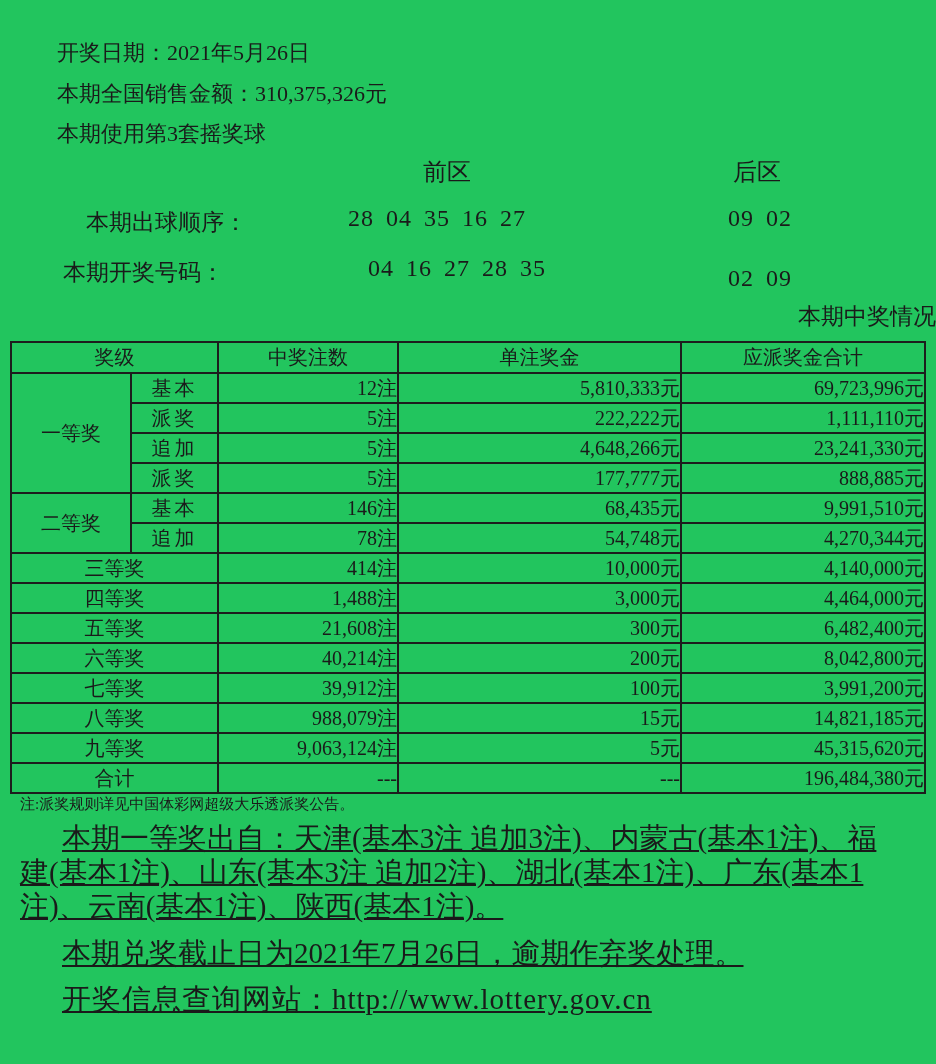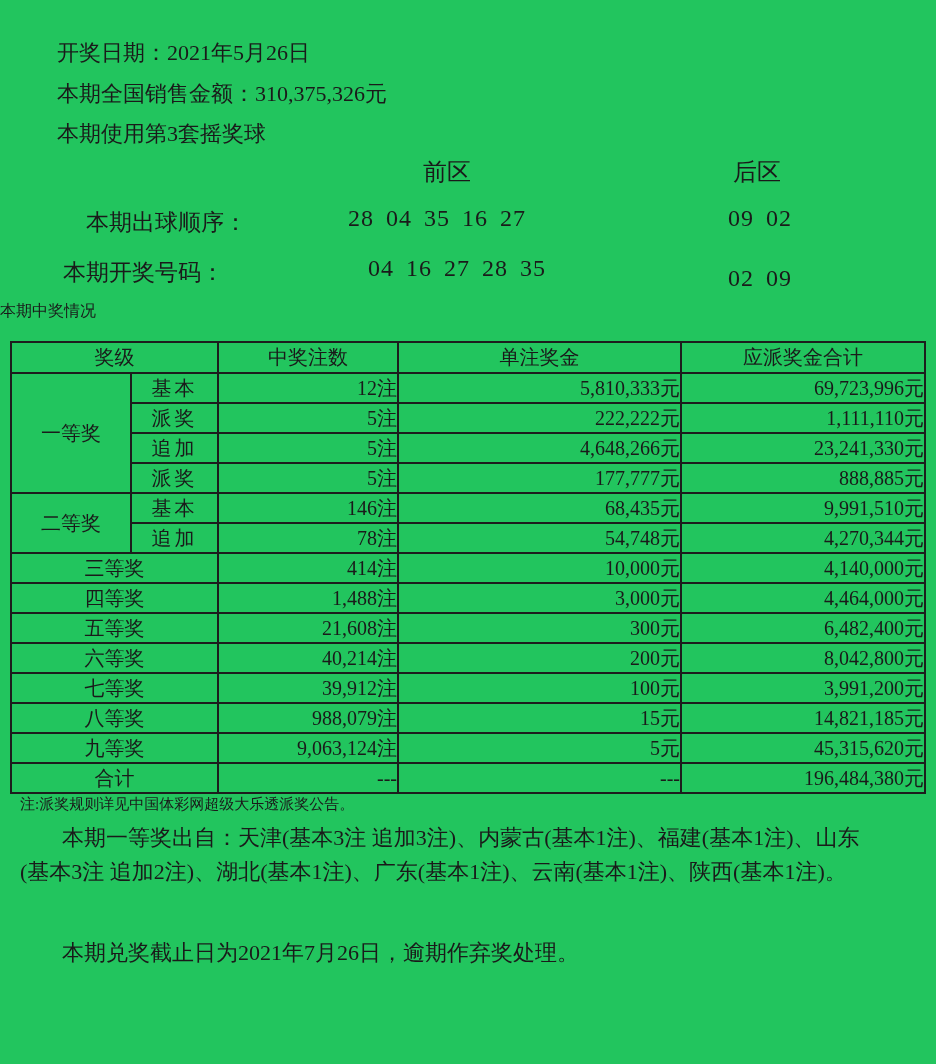--- a/index.html
+++ b/index.html
@@ -34,21 +34,21 @@
   .r1-label { left: 70px;  top: 207px; margin-left: 16px; }
   .r1-front { left: 348px; top: 205px; }
   .r1-back  { left: 728px; top: 205px; }
   .r2-label { left: 63px;  top: 257px; }
   .r2-front { left: 368px; top: 255px; }
   .r2-back  { left: 728px; top: 265px; }
 
   
   .tbl-title {
     left: 0; top: 301px; width: 936px;
-    text-align: left; font-size: 16px;
+    text-align: right; font-size: 23px;
   }
 
   
   .tbl-wrap { position: absolute; left: 10px; top: 341px; }
   table.prize {
     border-collapse: collapse;
     table-layout: fixed;
     width: 914px;
     font-size: 20px;
     padding-left: 24px;
@@ -65,24 +65,25 @@
   td.ctr { text-align: center; }
   td.sub { text-align: center; letter-spacing: 3px; }
   td.num { text-align: right; padding-right: 9px; }
 
   
   .footnote { left: 20px; top: 795px; font-size: 15px; }
   .para {
     position: absolute;
     left: 20px;
     width: 872px;
-    font-size: 22px;
+    font-size: 29px;
     line-height: 34px;
     text-indent: 42px;
     white-space: normal;
+    text-decoration: underline;
   }
   .p1 { top: 821px; width: 868px; }
   .p2 { top: 890px; }
   .p3 { top: 936px; }
   .p4 { top: 982px; letter-spacing: 1px; }
 </style>
 </head>
 <body>
 
 <div class="page">
@@ -207,14 +208,15 @@
           <td class="num">196,484,380元</td>
         </tr>
       </tbody>
     </table>
   </div>
 
   <div class="abs footnote">注:派奖规则详见中国体彩网超级大乐透派奖公告。</div>
 
   <div class="para p1">本期一等奖出自：天津(基本3注 追加3注)、内蒙古(基本1注)、福建(基本1注)、山东(基本3注 追加2注)、湖北(基本1注)、广东(基本1注)、云南(基本1注)、陕西(基本1注)。</div>
   <div class="para p3">本期兑奖截止日为2021年7月26日，逾期作弃奖处理。</div>
+  <div class="para p4">开奖信息查询网站：http://www.lottery.gov.cn</div>
 
 </div>
 
 </body></html>

